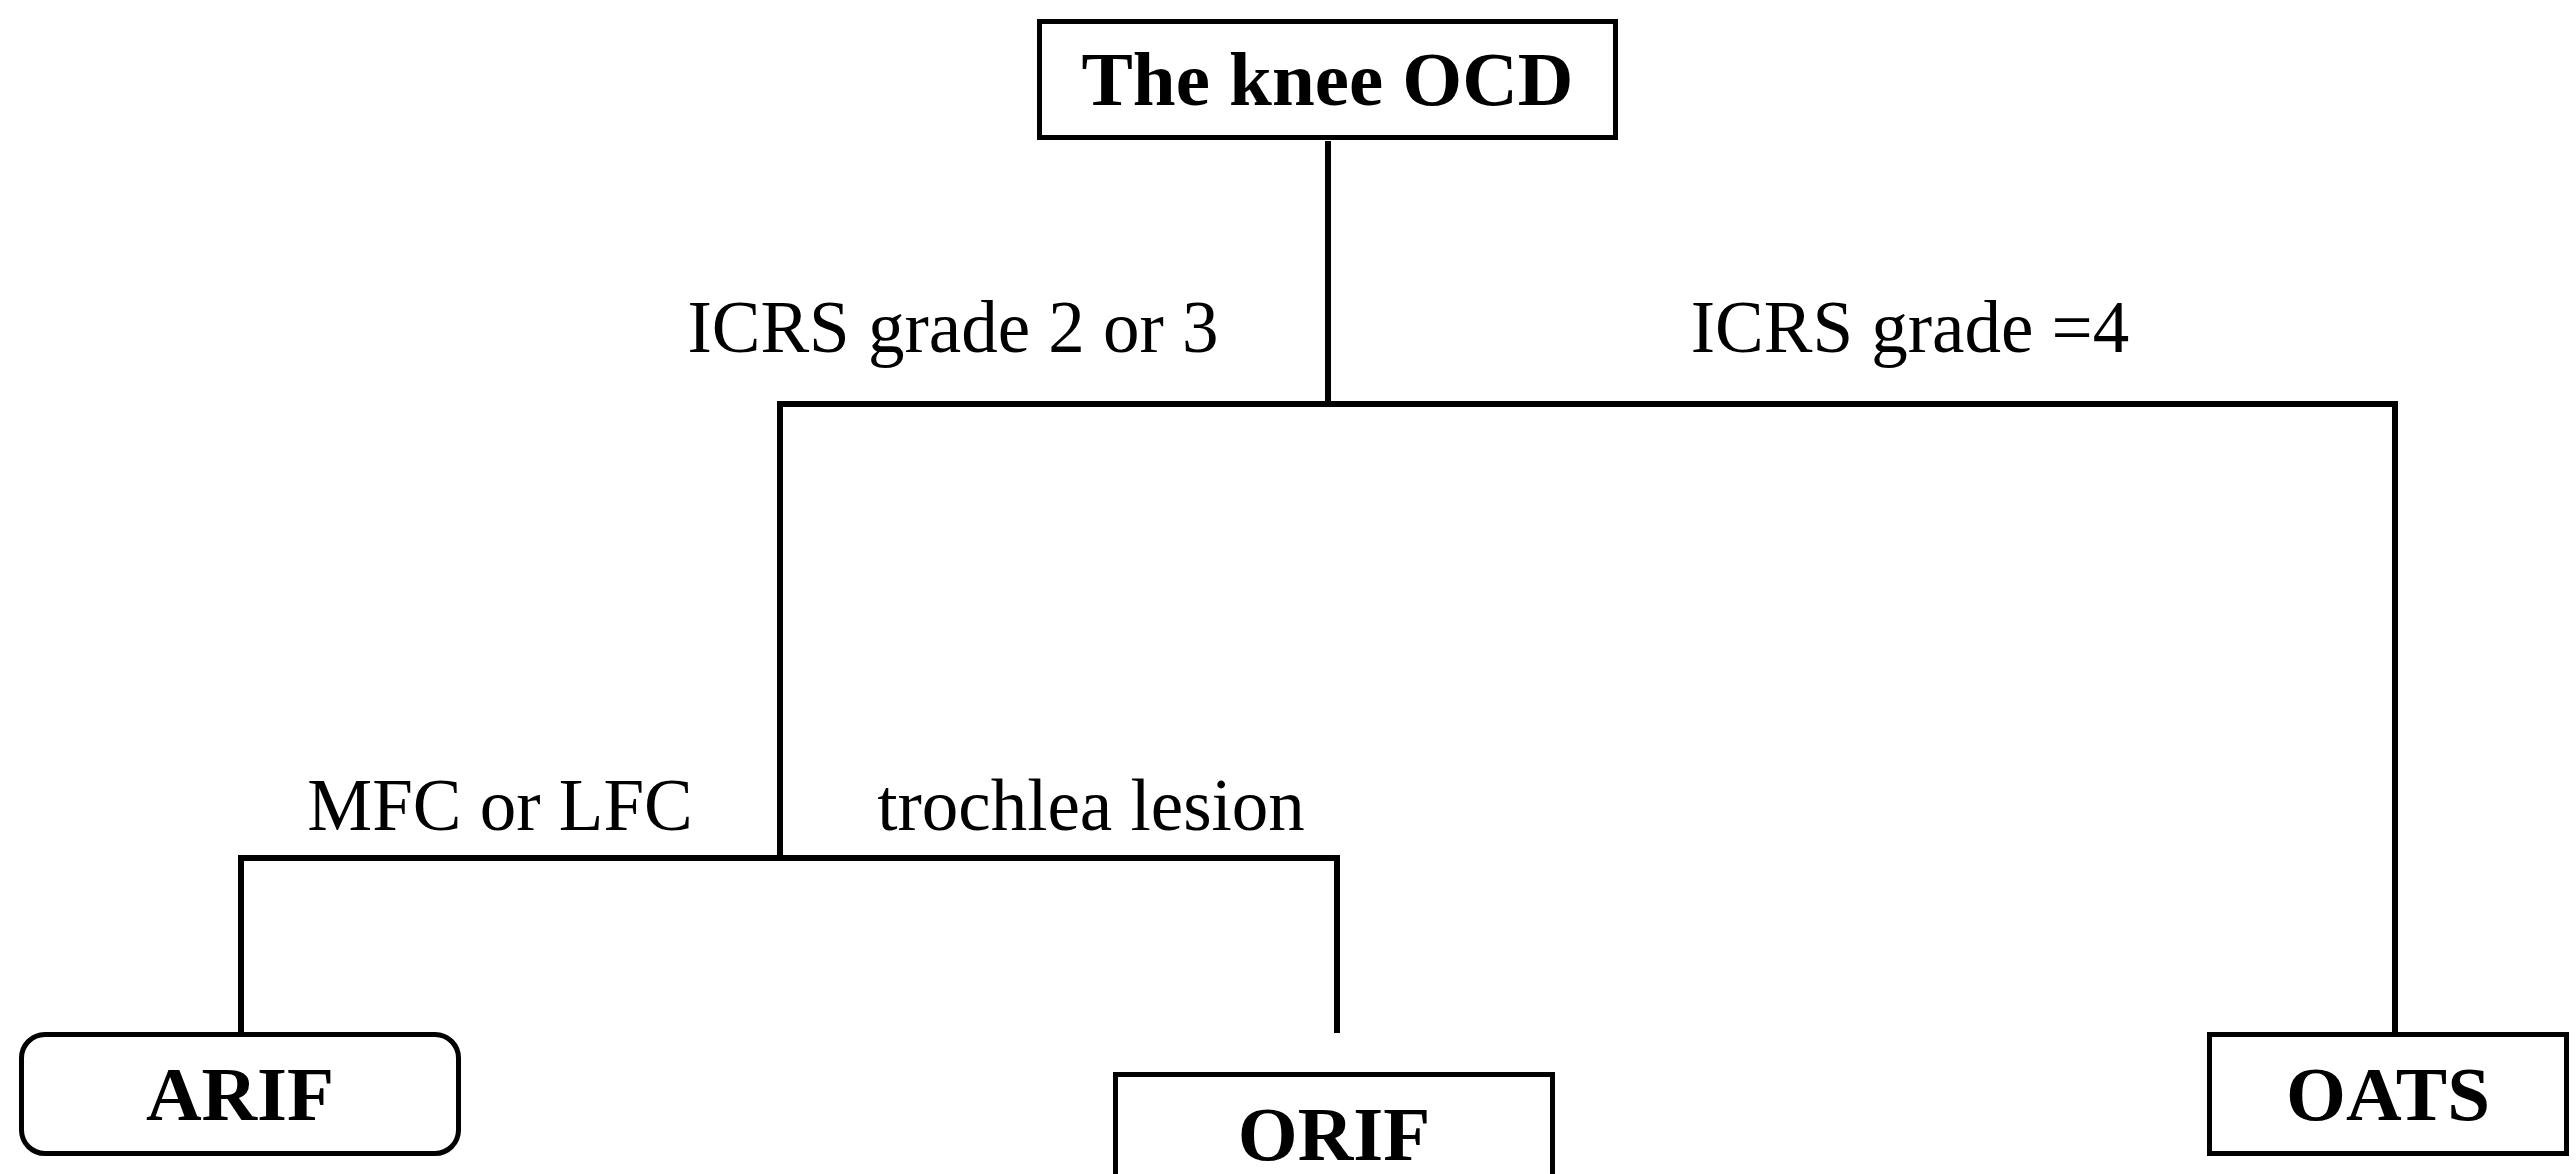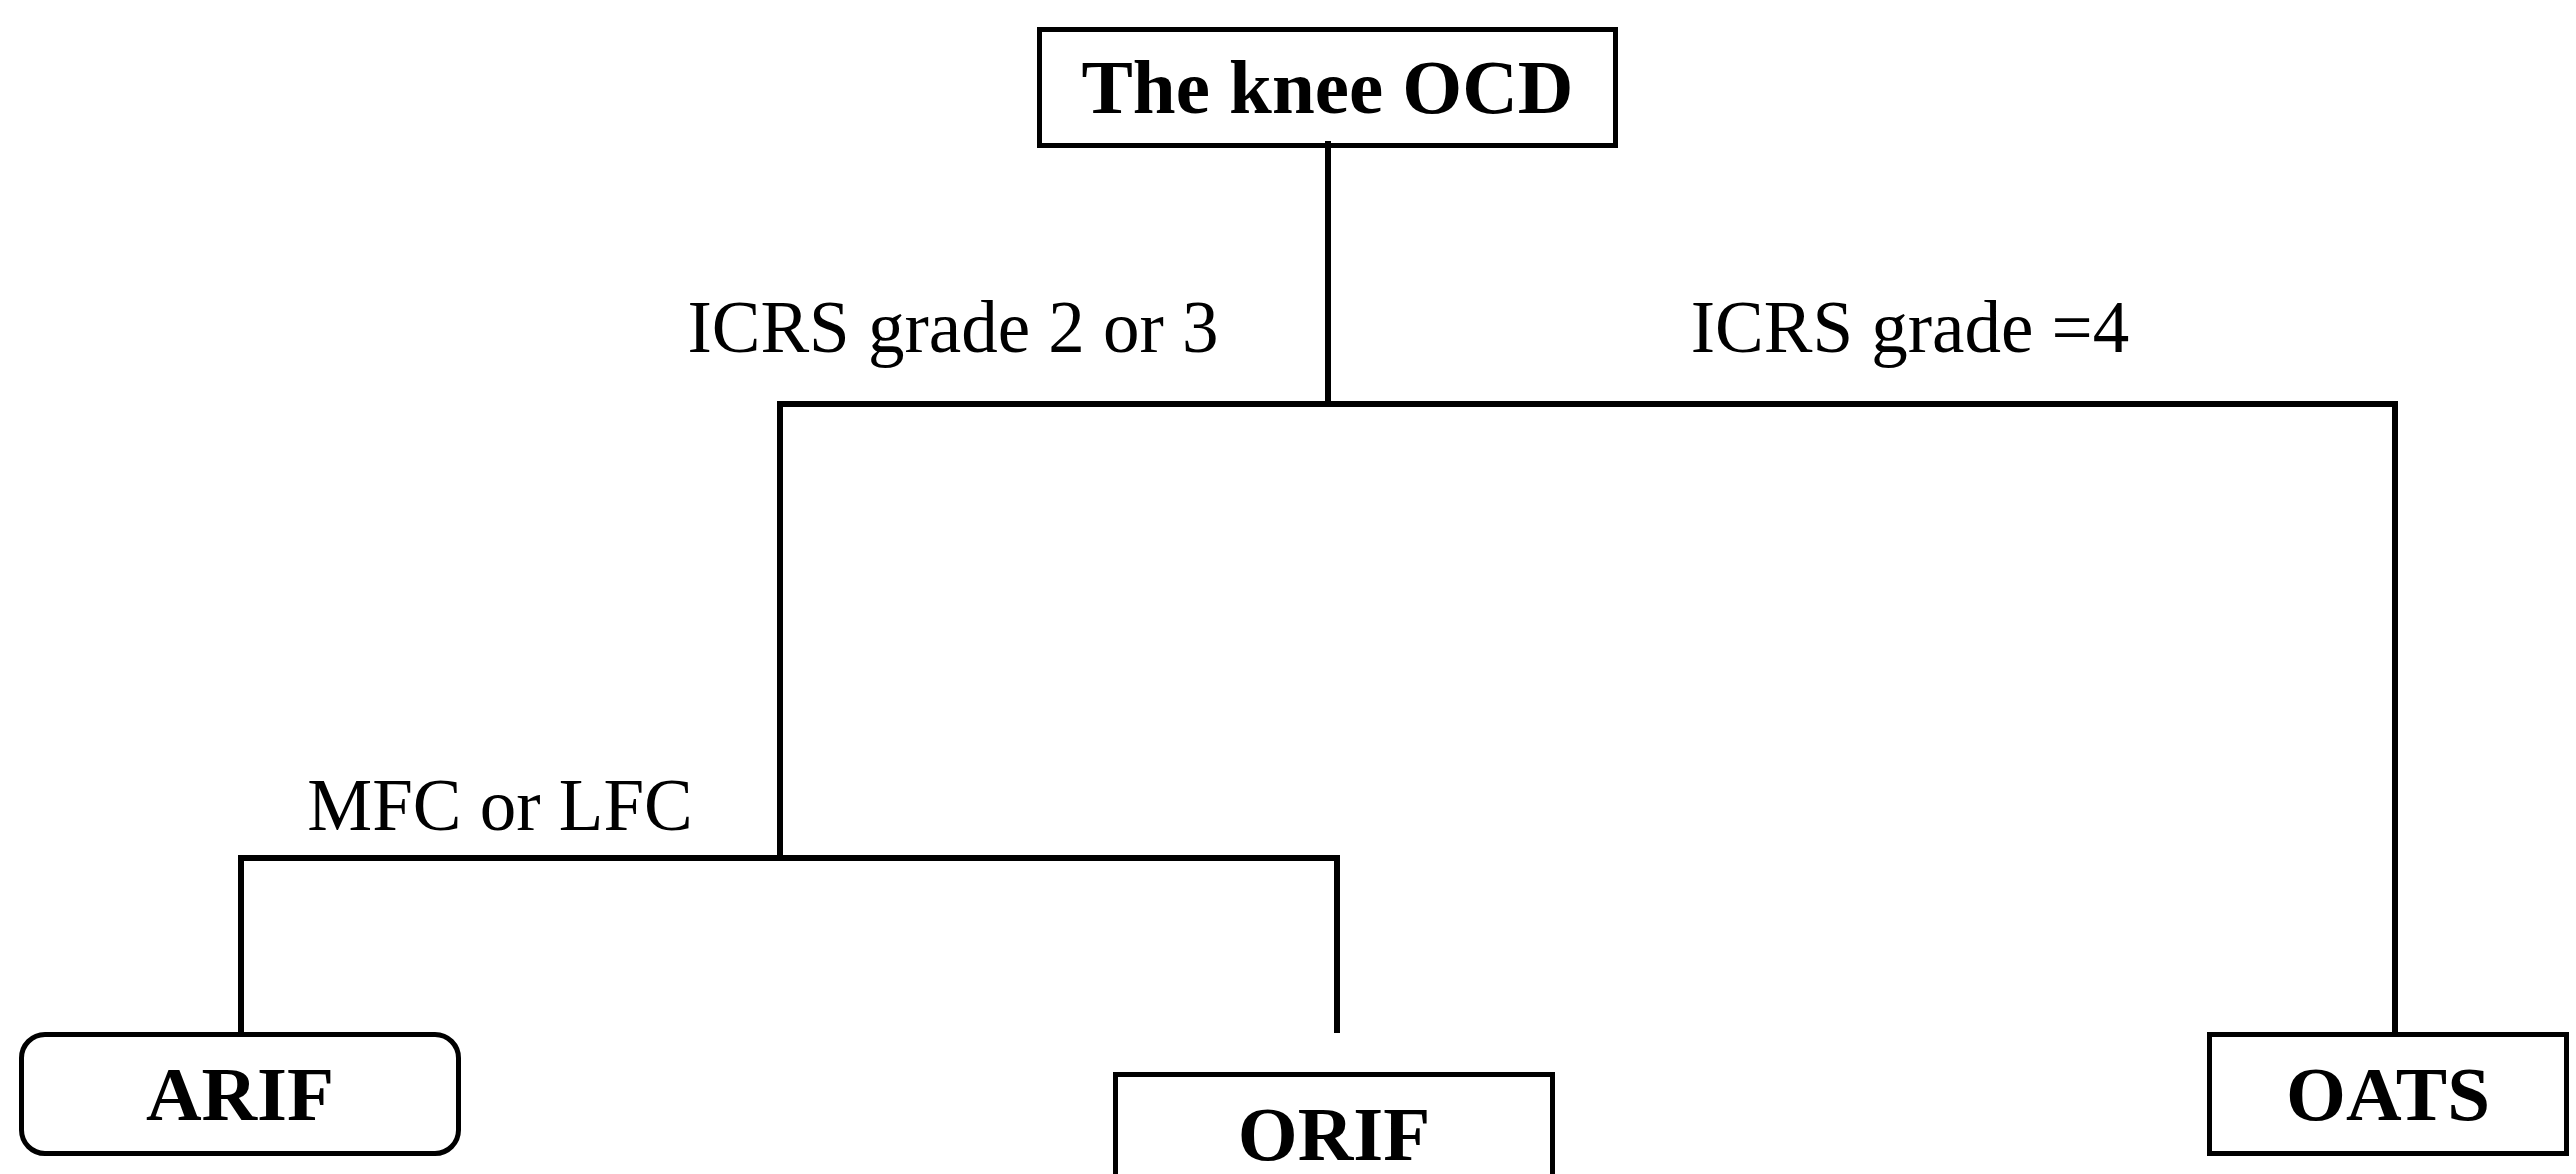--- a/index.html
+++ b/index.html
@@ -36,21 +36,21 @@
   .edge-label {
     position: absolute;
     transform: translate(-50%, -50%);
     font-size: 73px;
     font-weight: normal;
     white-space: nowrap;
     line-height: 1;
     font-family: Liberation Serif, serif;
   }
   
-  #node-root   { left: 1037px; top: 27px;   width: 581px; height: 121px; }
+  #node-root   { left: 1037px; top: 19px;   width: 581px; height: 121px; }
   
   #line-root-stub { left: 1325px; top: 141px;  width: 6.1px;    height: 266px; }
   #line-bar1      { left: 777px; top: 401px;  width: 1621px; height: 6.1px;  }
   #line-leg-left  { left: 777px; top: 401px;  width: 6.1px;    height: 460px; }
   #line-leg-right { left: 2392px; top: 401px;  width: 6.1px;    height: 631px; }
   #line-bar2      { left: 238px;  top: 855px; width: 1102px; height: 6.1px;  }
   #line-leg-arif  { left: 238px;  top: 855px; width: 6.1px;    height: 178px; }
   #line-leg-orif  { left: 1334px; top: 855px; width: 6.1px;    height: 178px; }
   
   #label-icrs23   { left: 953px; top: 327px;  }
@@ -75,20 +75,21 @@
   <div class="line" id="line-bar1"></div>
   <div class="line" id="line-leg-left"></div>
   <div class="line" id="line-leg-right"></div>
   <div class="line" id="line-bar2"></div>
   <div class="line" id="line-leg-arif"></div>
   <div class="line" id="line-leg-orif"></div>
 
   <div class="edge-label" id="label-icrs23">ICRS grade 2 or 3</div>
   <div class="edge-label" id="label-icrs4">ICRS grade =4</div>
   <div class="edge-label" id="label-mfc">MFC or LFC</div>
+  <div class="edge-label" id="label-trochlea">trochlea lesion</div>
 
   <div class="node" id="node-arif">
     <span>ARIF</span>
   </div>
   <div class="node" id="node-orif">
     <span>ORIF</span>
   </div>
   <div class="node" id="node-oats">
     <span>OATS</span>
   </div>

